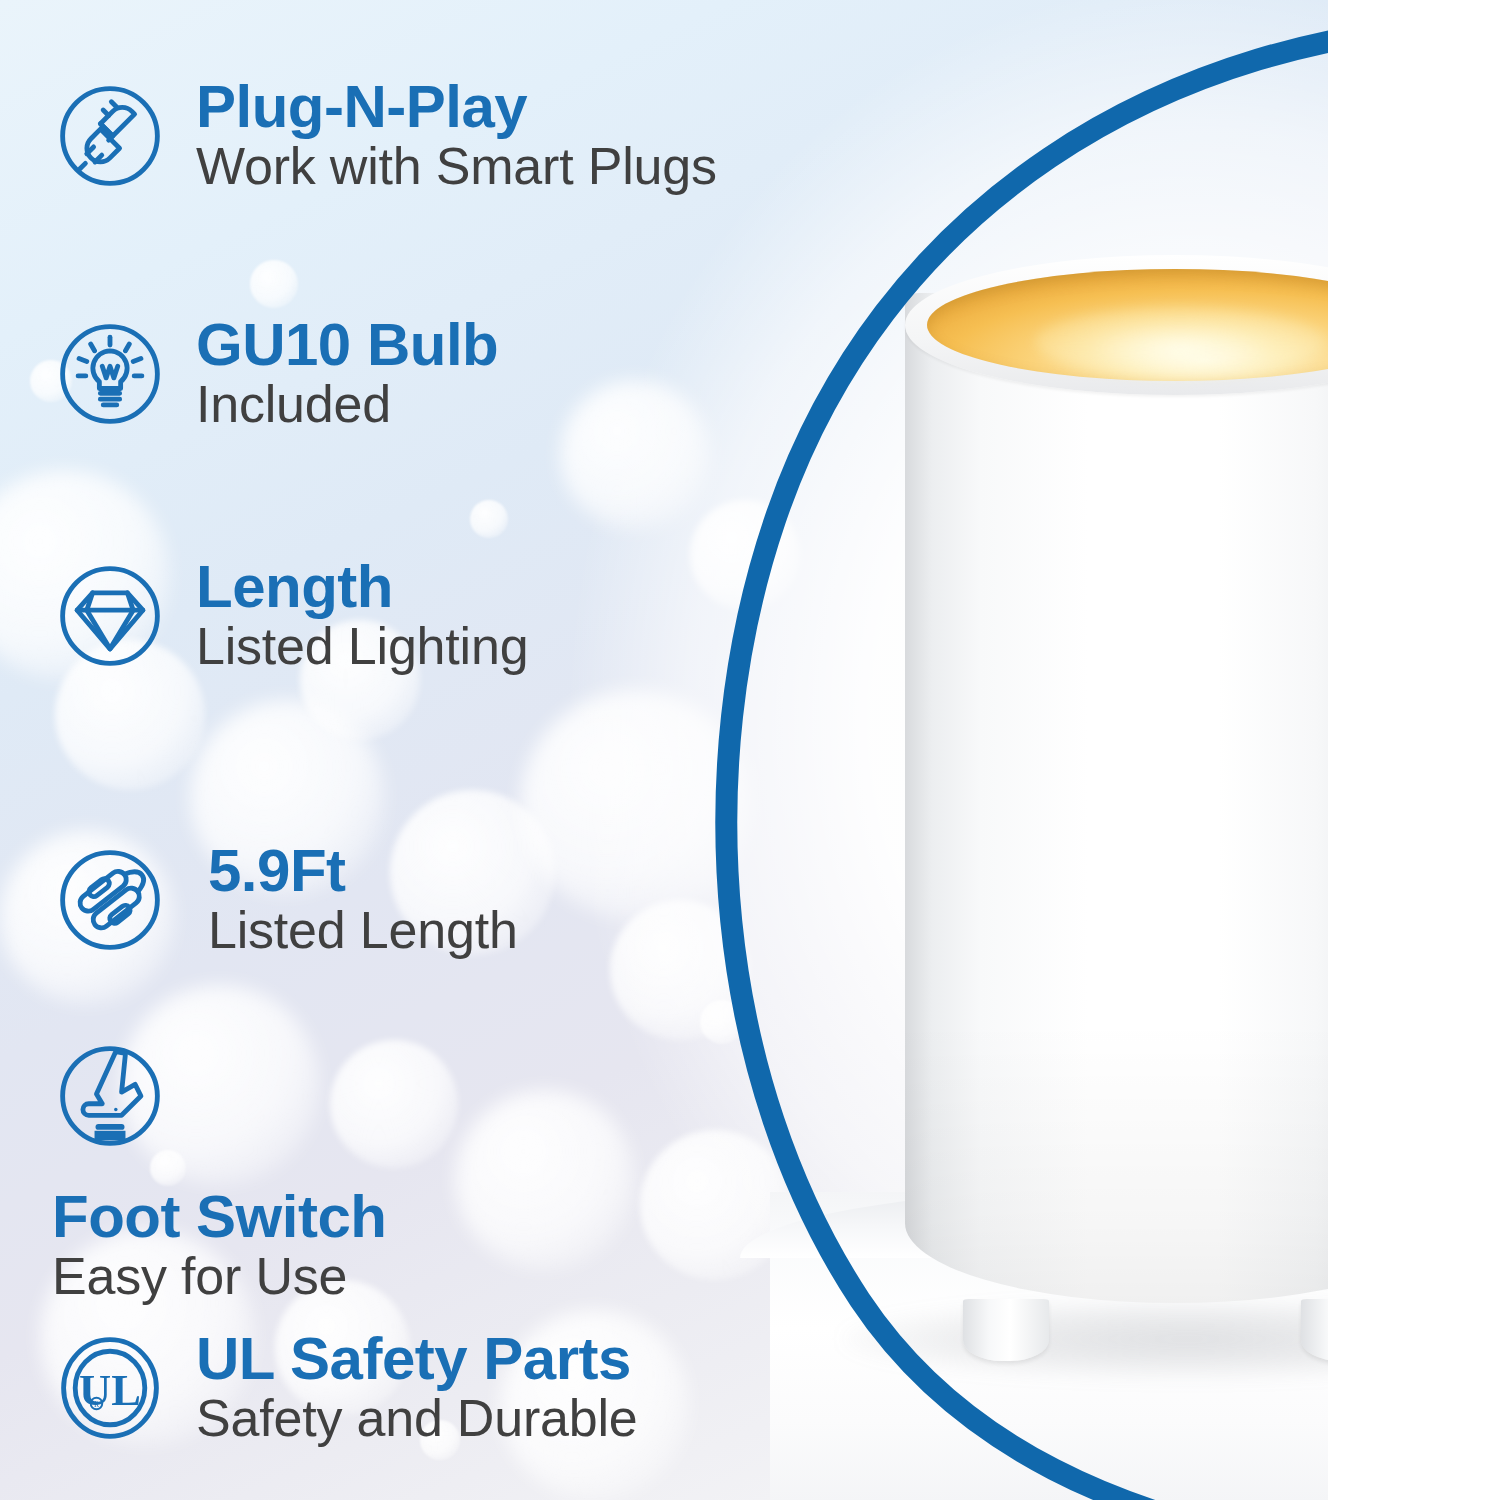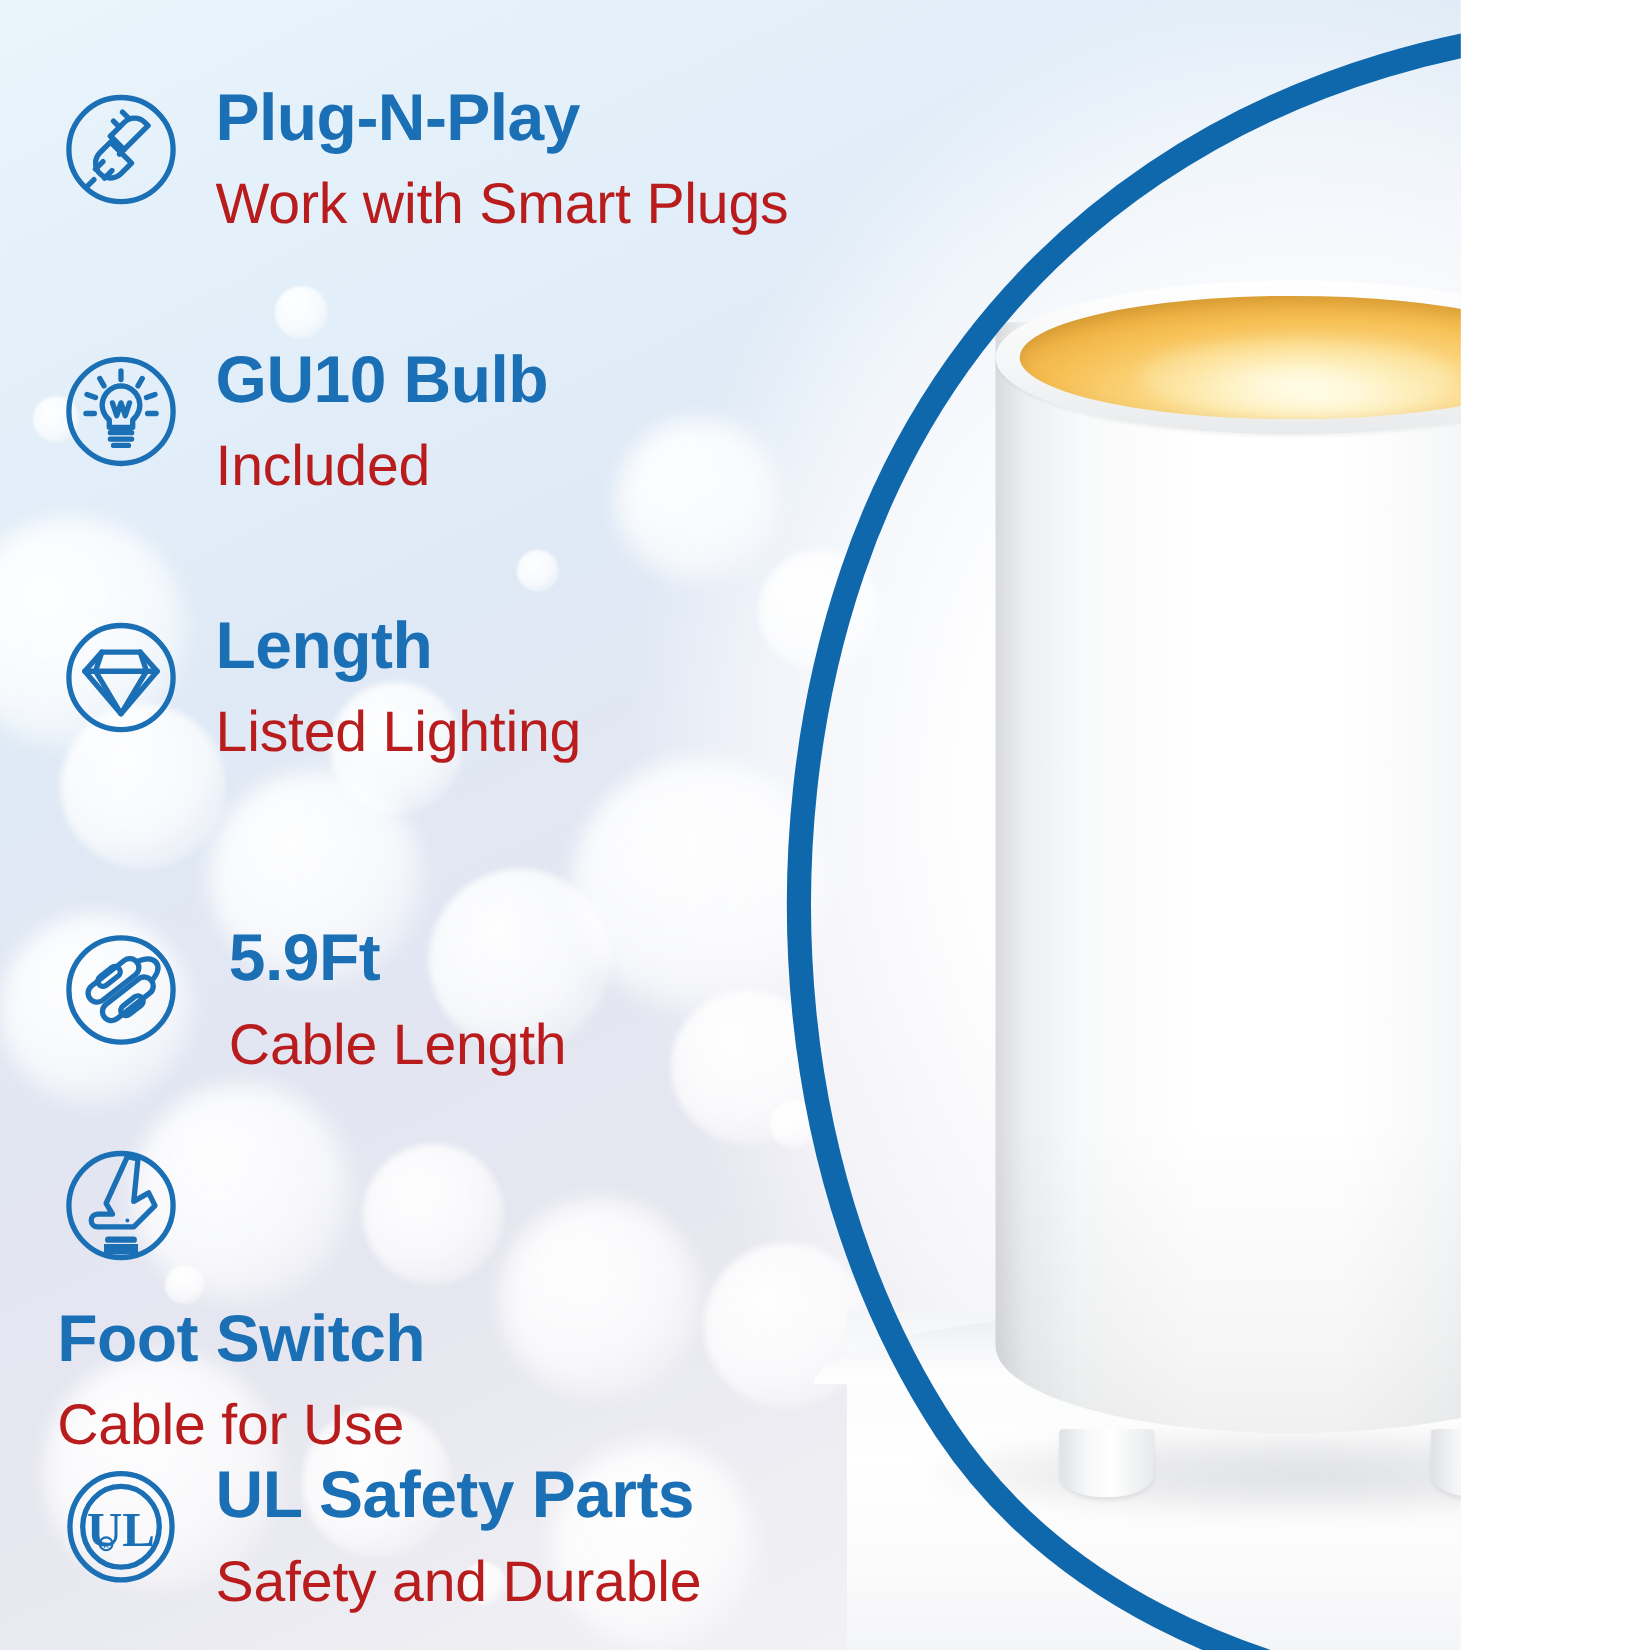--- a/index.html
+++ b/index.html
@@ -221,25 +221,25 @@
   .feature-text { padding-top: 4px; }
   .feature-title {
     color: #1a6fb5;
     font-size: 60px;
     font-weight: bold;
     line-height: 1.02;
     letter-spacing: -0.5px;
     white-space: nowrap;
   }
   .feature-sub {
-    color: #b91c1c;
+    color: #404040;
     font-size: 52px;
     font-weight: normal;
     line-height: 1.12;
-    margin-top: 20px;
+    margin-top: 0;
     letter-spacing: -0.2px;
     white-space: nowrap;
   }
 </style>
 </head>
 <body>
 
 <div id="page">
 
   <div class="bg-base"></div>
@@ -371,39 +371,39 @@
               <rect x="32" y="62" width="56" height="17" rx="8.5"></rect>
               <path d="M 52 34 h 14 a 5 5 0 0 1 0 10 h -14 a 5 5 0 0 1 0 -10 z" transform="translate(0,4)"></path>
               <path d="M 52 74 h 14 a 5 5 0 0 1 0 10 h -14 a 5 5 0 0 1 0 -10 z" transform="translate(0,-1)"></path>
               <path d="M 88 48 q 14 4 14 12 q 0 8 -14 11"></path>
             </g>
           </g>
         </svg>
       </div>
       <div class="feature-text">
         <div class="feature-title">5.9Ft</div>
-        <div class="feature-sub">Cable Length</div>
+        <div class="feature-sub">Listed Length</div>
       </div>
     </div>
 
     <div class="feature" style="top:1032px;flex-direction:column;">
       <div class="feature-icon">
         <svg viewBox="0 0 120 120" width="116" height="116" aria-hidden="true">
           <g fill="none" stroke="#1a6fb5" stroke-width="5" stroke-linecap="round" stroke-linejoin="round">
             <circle cx="60" cy="60" r="49"></circle>
             <path d="M 66 14 l 10 2 l -4 40 l 14 -8 l 6 12 l -20 20 h -34 a 6 6 0 0 1 0 -12 h 14 l -6 -10 z"></path>
             <path d="M 44 96 h 32 v 10 h -32 z" fill="#1a6fb5" stroke="none"></path>
             <path d="M 48 92 h 24" stroke-width="6"></path>
             <circle cx="66" cy="74" r="1.8" fill="#1a6fb5" stroke="none"></circle>
           </g>
         </svg>
       </div>
       <div class="feature-text">
         <div class="feature-title">Foot Switch</div>
-        <div class="feature-sub">Cable for Use</div>
+        <div class="feature-sub">Easy for Use</div>
       </div>
     </div>
 
     <div class="feature" style="top:1324px;">
       <div class="feature-icon">
         <svg viewBox="0 0 120 120" width="116" height="116" aria-hidden="true">
           <g fill="none" stroke="#1a6fb5" stroke-width="5">
             <ellipse cx="60" cy="60" rx="48" ry="50"></ellipse>
             <ellipse cx="60" cy="60" rx="36" ry="38"></ellipse>
           </g>

